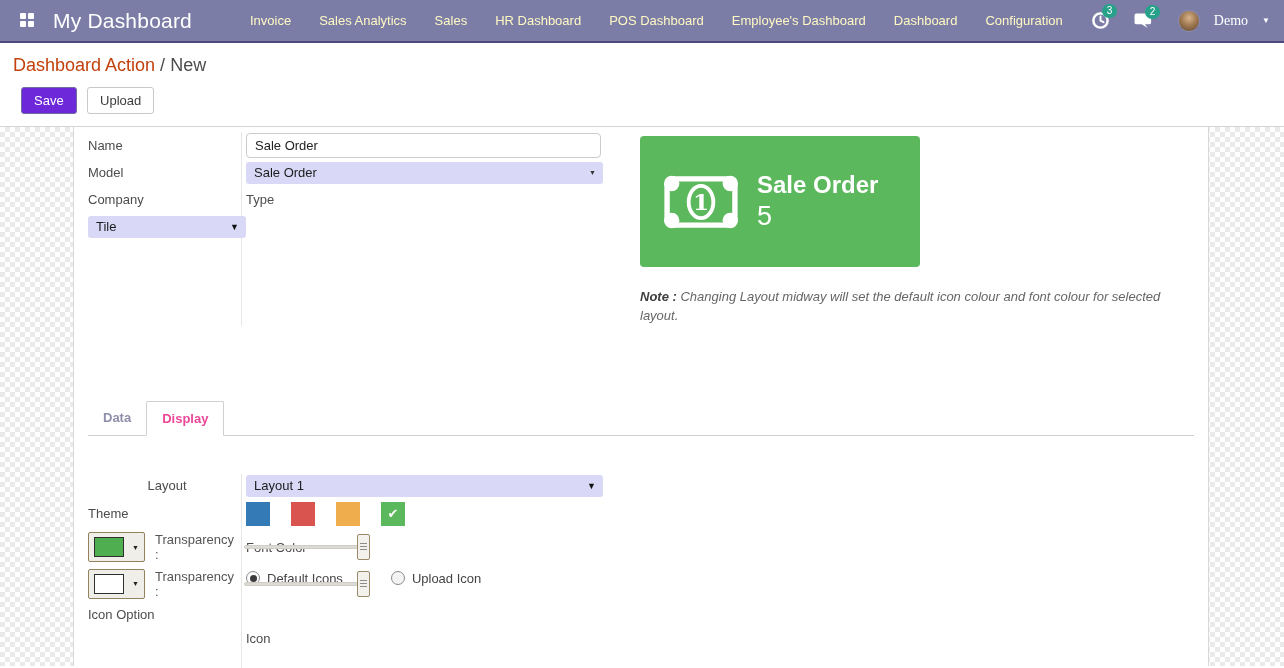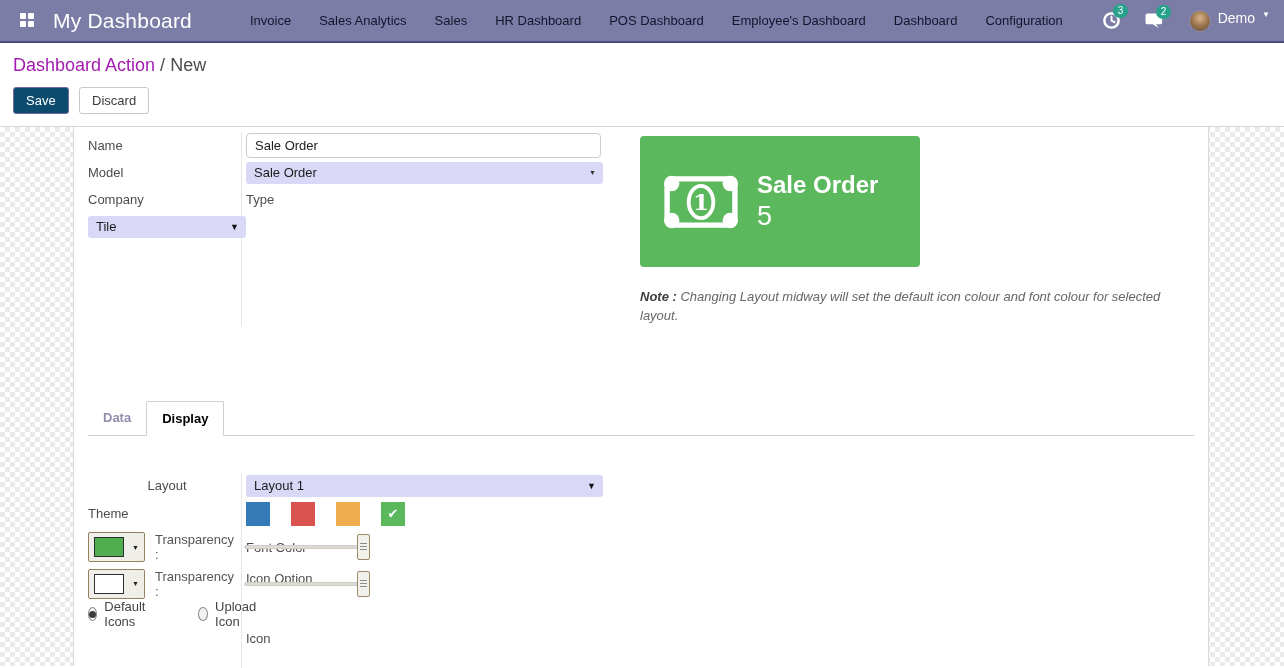--- a/index.html
+++ b/index.html
@@ -6,40 +6,40 @@
   html,body { width:1284px; height:668px; overflow:hidden;
     font-family:"Liberation Sans", sans-serif; background:#fff; }
 
   
   .topbar { height:43px; background:#7c7da7; border-bottom:2px solid #4d4b7c;
     display:flex; align-items:center; color:#fff; padding:0 14px; }
   .apps-btn { width:15px; height:15px; display:grid; grid-template-columns:6px 6px;
     grid-template-rows:6px 6px; gap:2px; margin:0 18px 0 6px; cursor:pointer; }
   .apps-btn span { background:#fff; border-radius:1px; }
   .brand { font-size:21px; color:#fff; letter-spacing:.2px; margin-right:58px; cursor:pointer; }
-  .menu { display:flex; list-style:none; gap:28px; font-size:13px; color:#0f172a; }
+  .menu { display:flex; list-style:none; gap:28px; font-size:13px; color:#fef9c3; }
   .menu li { cursor:pointer; white-space:nowrap; }
   .nav-right { margin-left:auto; display:flex; align-items:center; gap:24px; }
   .nav-ico { position:relative; cursor:pointer; display:flex; }
   .badge { position:absolute; top:-7px; left:11px; background:#27a189; color:#fff;
     font-size:10px; line-height:14px; padding:0 5px; border-radius:8px; }
-  .usermenu { display:flex; gap:7px; cursor:pointer; }
+  .usermenu { display:flex; align-items:center; gap:14px; cursor:pointer;font-family:Liberation Serif, serif; }
   .avatar { width:22px; height:22px; border-radius:50%;
     background:radial-gradient(circle at 50% 35%, #d8b58e 0%, #a07a52 45%, #5f4730 100%);
     border:1px solid #8c8cb0; }
   .username { font-size:14px; color:#fff; }
   .caret-user { font-size:8px; color:#fff; }
 
   
   .control-panel { height:84px; background:#fff; border-bottom:1px solid #d5d5d5; padding:12px 13px 0; }
   .breadcrumb { font-size:18px; margin-bottom:11px; }
-  .breadcrumb a { color:#a21caf; text-decoration:none; cursor:pointer; }
+  .breadcrumb a { color:#c2410c; text-decoration:none; cursor:pointer; }
   .breadcrumb .sep, .breadcrumb .current { color:#4c4c4c; }
   .btn { font-size:13px; padding:5px 12px; border-radius:3px; cursor:pointer; margin-right:6px; }
-  .btn-save { background:#0c4a6e; border:1px solid #6f6da0; color:#fff; }
+  .btn-save { background:#6d28d9; border:1px solid #6f6da0; color:#fff;margin-left:8px; }
   .btn-discard { background:#fff; border:1px solid #c9c9c9; color:#3c3c3c; }
 
   
   .content { height:539px; width:100%;
     background:conic-gradient(#eaeaea 90deg, #ffffff 90deg 180deg, #eaeaea 180deg 270deg, #ffffff 270deg);
     background-size:10px 10px; }
   .sheet { width:1136px; height:100%; margin-left:73px; background:#fff;
     border-left:1px solid #d9d9d9; border-right:1px solid #d9d9d9; padding-top:5px; }
 
   .top-area { display:flex; padding:0 14px; }
@@ -65,21 +65,21 @@
   .tile-text { margin-left:19px; color:#fff; }
   .tile-title { font-size:24px; font-weight:bold; line-height:1.2; }
   .tile-count { font-size:27px; line-height:1.2; }
   .note { margin-top:21px; font-size:13px; color:#666; line-height:1.45; width:530px;font-style:italic; }
   .note b { color:#3f3f3f; }
 
   
   .tabwrap { margin:75px 14px 0; border-bottom:1px solid #d0d0d0; display:flex;font-weight:bold; }
   .tab { font-size:13px; padding:9px 15px; cursor:pointer; }
   .tab.inactive { color:#8e8eab; }
-  .tab.active { color:#000000; background:#fff; border:1px solid #d0d0d0; border-bottom:1px solid #fff;
+  .tab.active { color:#ec4899; background:#fff; border:1px solid #d0d0d0; border-bottom:1px solid #fff;
     margin-bottom:-1px; border-radius:2px 2px 0 0; }
 
   .tab-content { padding:38px 14px 0; }
   .r-layout { height:24px;justify-content:center; } .r-theme { height:32px; } .r-bg { height:35px; }
   .r-font { height:36px; } .r-iconopt { height:25px; } .r-icon { height:68px; }
   .group-display > div { display:flex; align-items:center; }
   .group-display > .top { align-items:flex-start; padding-top:3px; }
 
   .swatches { display:flex; gap:21px; }
   .swatch-theme { width:24px; height:24px; cursor:pointer; display:flex;
@@ -152,21 +152,21 @@
 </nav>
 
 <header class="control-panel">
   <div class="breadcrumb">
     <a>Dashboard Action</a>
     <span class="sep">/</span>
     <span class="current">New</span>
   </div>
   <div>
     <button class="btn btn-save">Save</button>
-    <button class="btn btn-discard">Discard</button>
+    <button class="btn btn-discard">Upload</button>
   </div>
 </header>
 
 <main class="content">
   <div class="sheet">
 
     <div class="top-area">
       <div class="group group-main">
         <label class="flabel">Name</label>
         <div class="fcell">
@@ -273,34 +273,34 @@
             <div class="slider">
               <div class="track"></div>
               <div class="thumb">
                   <div class="grip"></div>
                 </div>
             </div>
           </div>
         </div>
 
         <div class="r-iconopt">
-            <label class="flabel">Icon Option</label>
-          </div>
-        <div class="r-iconopt">
           <div class="radios">
             <div class="radio-item">
               <span class="rcirc sel"></span>
               <span>Default Icons</span>
             </div>
             <div class="radio-item">
               <span class="rcirc unsel"></span>
               <span>Upload Icon</span>
             </div>
           </div>
         </div>
+        <div class="r-iconopt">
+            <label class="flabel">Icon Option</label>
+          </div>
 
         <div class="r-icon top">
             <label class="flabel" style="padding-top:2px;">Icon</label>
           </div>
         <div class="r-icon top">
           <svg width="70" height="52" viewBox="0 0 96 68">
             <circle cx="10" cy="10" r="10" fill="#000"></circle>
               <circle cx="86" cy="10" r="10" fill="#000"></circle>
             <circle cx="10" cy="58" r="10" fill="#000"></circle>
               <circle cx="86" cy="58" r="10" fill="#000"></circle>

